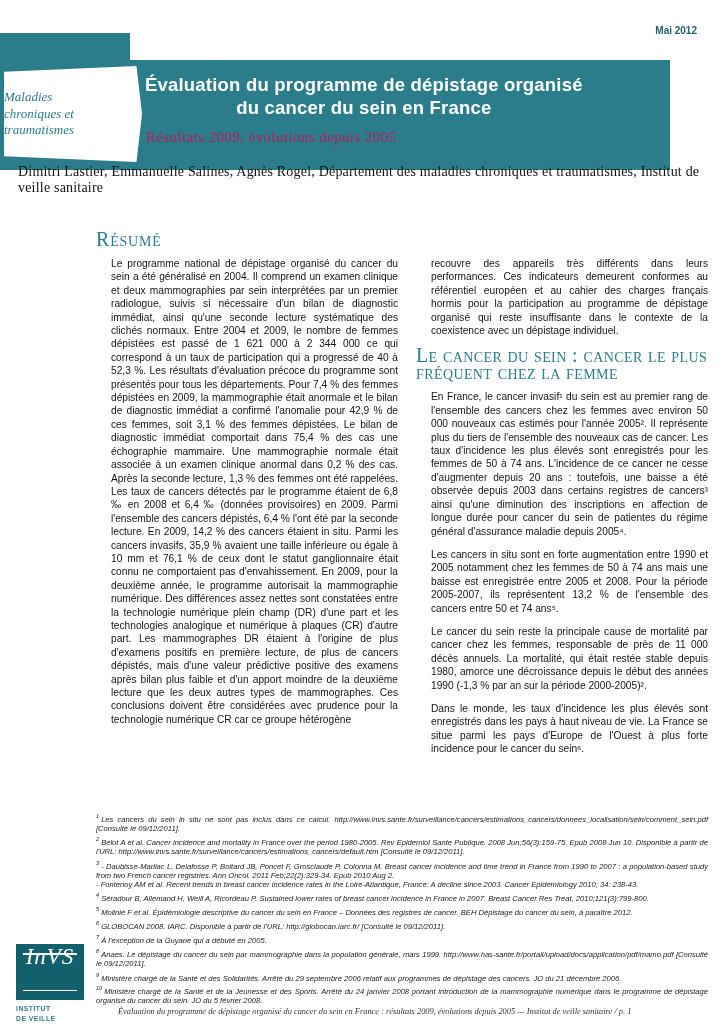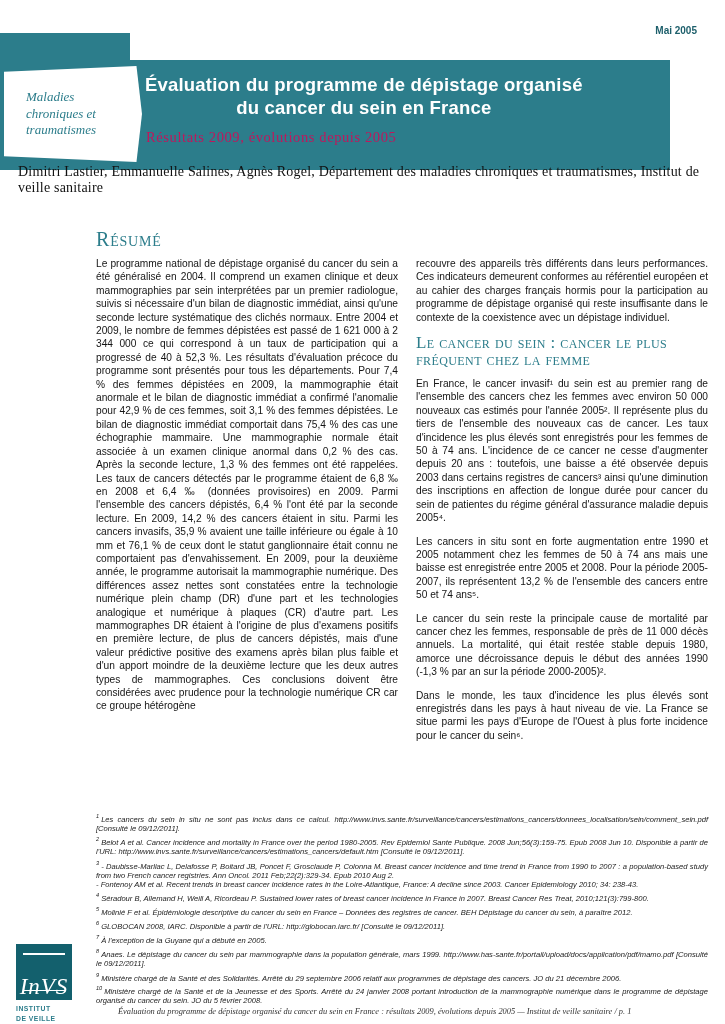--- a/index.html
+++ b/index.html
@@ -18,65 +18,65 @@
   .banner { position:absolute; top:33px; left:0; width:100%; height:137px; }
   .tab  { position:absolute; top:0; left:0; width:130px; height:137px; background:#2c7d8b; }
   .band { position:absolute; top:27px; left:0; right:55px; height:110px; background:#2c7d8b; }
   .ribbon {
     position:absolute; top:33px; left:4px; width:138px; height:96px; background:#ffffff;
     clip-path: polygon(0 6%, 96% 0, 100% 50%, 96% 100%, 0 94%);
     display:flex; align-items:center;
   }
   .ribbon-text {
     font-family:"Liberation Serif", serif; font-style:italic;
-    color:#2c7d8b; font-size:13px; line-height:1.3; padding-left:22px; width:105px;
+    color:#2c7d8b; font-size:13px; line-height:1.3; padding-left:0; width:105px;
   }
   .title-block { position:absolute; top:40px; left:145px; color:#fff;text-align:center; }
   .title-line { font-size:18.5px; font-weight:bold; line-height:23px; letter-spacing:0.2px; }
   .subtitle {
     position:absolute; top:96px; left:146px; color:#be185d;
     font-family:"Liberation Serif", serif; font-size:14.5px; letter-spacing:0.6px;
   }
 
   .authors {
     position:absolute; top:164px; left:18px; right:14px;
     font-family:"Liberation Serif", serif; font-size:14px; color:#111; letter-spacing:0.2px;
   }
 
   
   .columns { position:absolute; top:230px; left:96px; width:612px; display:flex; gap:18px; }
   .col-left  { width:302px; }
   .col-right { width:292px; padding-top:27px; }
   p.body {
     font-size:10.2px; line-height:13.4px; text-align:justify;
-    margin:0 0 10px 0; color:#151515;
+    margin:0 0 10px 15px; color:#151515;
   }
   .resume-heading {
     font-family:"Liberation Serif", serif; font-variant:small-caps; font-weight:normal;
     color:#2c7d8b; font-size:20px; letter-spacing:0.8px; margin:0 0 9px 0; line-height:18px;
   }
   .section-heading {
     font-family:"Liberation Serif", serif; font-variant:small-caps; font-weight:normal;
-    color:#2c7d8b; font-size:17px; letter-spacing:0.4px; line-height:17px; margin:4px 0 9px 0;
+    color:#2c7d8b; font-size:20px; letter-spacing:0.4px; line-height:17px; margin:4px 0 9px 0;
   }
 
   
   .footnotes {
     position:absolute; top:812px; left:96px; width:612px;
     font-style:italic; font-size:7.6px; line-height:9.4px; color:#222; text-align:justify;
   }
   .footnote { margin-bottom:2px; }
   .fn-num { vertical-align:super; font-size:5.6px; margin-right:2px; }
   .fn-text { white-space:pre-line; overflow-wrap:anywhere; }
 
   
   .logo { position:absolute; left:16px; top:944px; width:70px; }
   .logo-square {
-    width:56px; height:56px; background:#13606d; position:relative;
-    display:flex; align-items:flex-end; justify-content:center;
+    width:68px; height:56px; background:#13606d; position:relative;
+    display:flex; align-items:flex-start; justify-content:center;
   }
   .logo-square::before {
     content:""; position:absolute; top:9px; left:7px; right:7px; height:1.5px; background:#fff;
   }
   .logo-square::after {
     content:""; position:absolute; bottom:9px; left:7px; right:7px; height:1.5px; background:#fff;
   }
   .logo-text {
     color:#fff; font-family:"Liberation Serif", serif; font-style:italic;
     font-size:23px; letter-spacing:1px;
@@ -89,21 +89,21 @@
   .footer {
     position:absolute; bottom:8px; left:118px; right:12px;
     font-family:"Liberation Serif", serif; font-style:italic; font-size:8.4px; color:#333;
   }
 </style>
 </head>
 <body>
 
 <div class="page">
 
-  <div class="date">Mai 2005</div>
+  <div class="date">Mai 2012</div>
 
   <header class="banner">
     <div class="tab"></div>
     <div class="band"></div>
     <div class="ribbon">
       <div class="ribbon-text">Maladies chroniques et traumatismes</div>
     </div>
     <div class="title-block">
       <div class="title-line">Évaluation du programme de dépistage organisé</div>
       <div class="title-line">du cancer du sein en France</div>

